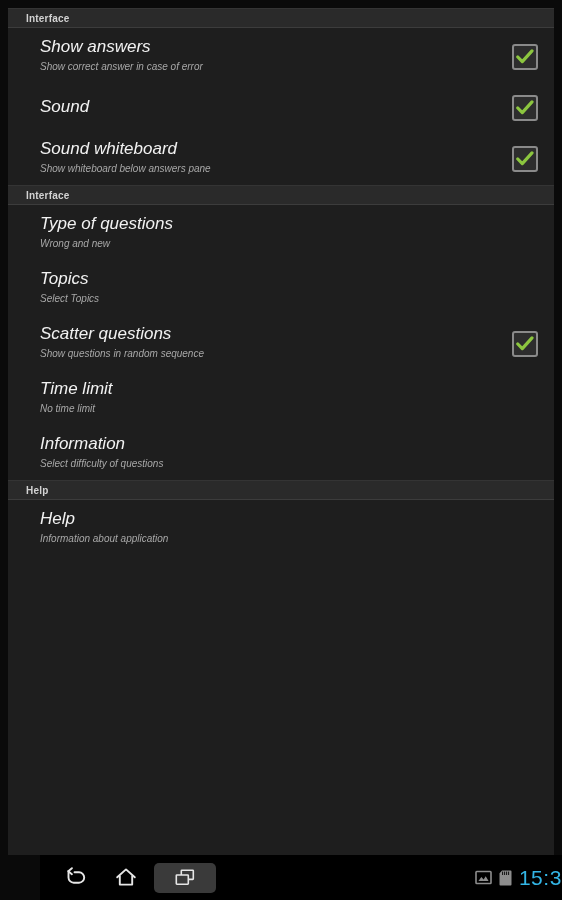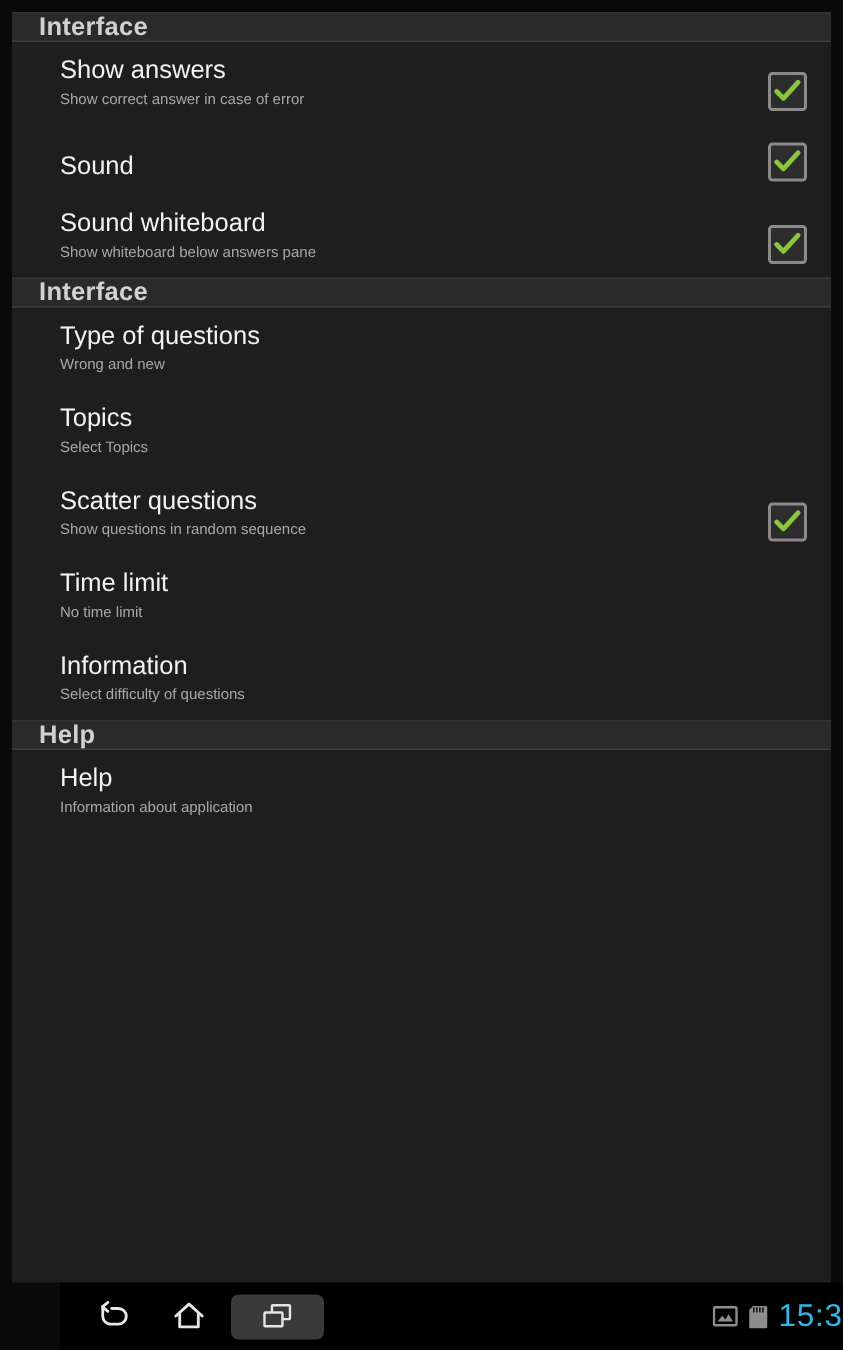--- a/index.html
+++ b/index.html
@@ -35,33 +35,34 @@
     position: relative;
     height: 20px;
     background: #2a2a2a;
     border-top: 1px solid #343434;
     border-bottom: 1px solid #3c3c3c;
     display: flex;
     align-items: center;
     padding-left: 18px;
   }
   .section-header .sh-label {
-    font-size: 17px;
+    font-size: 10px;
     font-weight: bold;
     color: #d2d2d2;
     letter-spacing: 0.2px;
   }
 
   
   .pref-row {
     position: relative;
     display: flex;
-    align-items: flex-end;
+    align-items: center;
     padding: 9px 16px 9px 32px;
     min-height: 45px;
+    font-style: italic;
   }
   .pref-text {
     flex: 1 1 auto;
     min-width: 0;
   }
   .pref-title {
     font-size: 17px;
     color: #f2f2f2;
     line-height: 20px;
     font-weight: normal;

